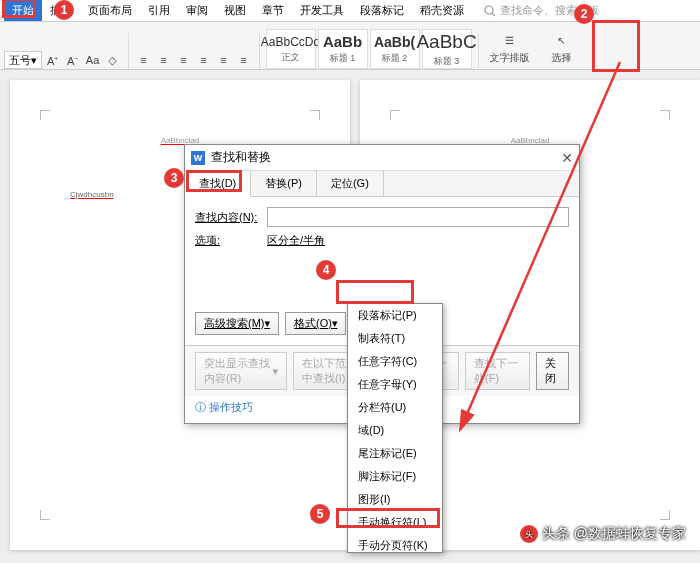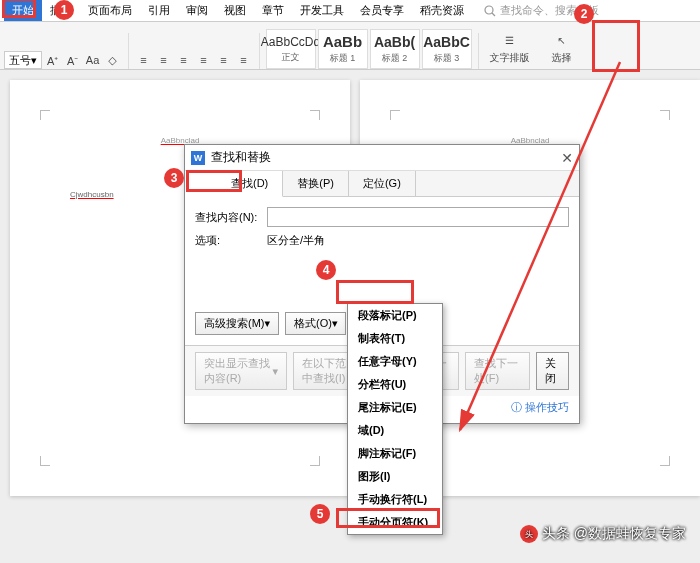--- a/index.html
+++ b/index.html
@@ -19,53 +19,53 @@
   .big-btn { display: flex; flex-direction: column; align-items: center; justify-content: center; width: 50px; height: 44px; font-size: 10px; color: #444; }
   .big-btn .icn { height: 22px; display: flex; align-items: center; }
   .font-sel { display: flex; align-items: center; border: 1px solid #ccc; background: #fff; padding: 0 4px; height: 18px; font-size: 11px; }
   .styles { display: flex; gap: 2px; }
   .style-box { width: 50px; height: 40px; border: 1px solid #ddd; display: flex; flex-direction: column; align-items: center; justify-content: center; font-size: 9px; background: #fff; }
   .style-box .prev { font-size: 12px; color: #333; }
   .style-box .nm { font-size: 9px; color: #666; margin-top: 2px; }
   
   
   .doc-area { position: absolute; top: 70px; left: 0; right: 0; bottom: 0; background: #eee; display: flex; gap: 0; overflow: hidden; }
-  .page { background: #fff; box-shadow: 0 1px 4px rgba(0,0,0,0.2); width: 340px; height: 416px; position: relative; }
+  .page { background: #fff; box-shadow: 0 1px 4px rgba(0,0,0,0.2); width: 340px; height: 470px; position: relative; }
   .page1 { margin-left: 10px; margin-top: 10px; }
   .page2 { margin-left: 10px; margin-top: 10px; }
   .page .hdr { position: absolute; top: 56px; left: 50%; transform: translateX(-50%); font-size: 8px; text-decoration: underline; text-decoration-color: red; color: #999; }
   .page .line1 { position: absolute; top: 110px; left: 60px; font-size: 8px; text-decoration: underline; text-decoration-color: red; color: #666; }
   .page .crop { position: absolute; width: 10px; height: 10px; }
   .crop.tl { top: 30px; left: 30px; border-left: 1px solid #bbb; border-top: 1px solid #bbb; }
   .crop.tr { top: 30px; right: 30px; border-right: 1px solid #bbb; border-top: 1px solid #bbb; }
   .crop.bl { bottom: 30px; left: 30px; border-left: 1px solid #bbb; border-bottom: 1px solid #bbb; }
   .crop.br { bottom: 30px; right: 30px; border-right: 1px solid #bbb; border-bottom: 1px solid #bbb; }
   .side-ic { position: absolute; left: 16px; top: 130px; width: 12px; height: 14px; background: #4a90e2; border-radius: 1px; }
   
   
   .dlg { position: absolute; top: 144px; left: 184px; width: 396px; background: #fff; border: 1px solid #888; box-shadow: 2px 2px 8px rgba(0,0,0,0.3); z-index: 50; }
   .dlg-title { height: 26px; background: #fff; border-bottom: 1px solid #ddd; display: flex; align-items: center; padding: 0 6px; font-size: 12px; }
   .dlg-title .w { width: 14px; height: 14px; background: #2e75d6; color: #fff; display: inline-flex; align-items: center; justify-content: center; font-size: 9px; margin-right: 6px; font-weight: bold; }
   .dlg-title .x { margin-left: auto; font-size: 14px; color: #555; cursor: pointer; }
-  .dlg-tabs { display: flex; border-bottom: 1px solid #ccc; background: #f5f5f5; margin-left: 32px; }
+  .dlg-tabs { display: flex; border-bottom: 1px solid #ccc; background: #f5f5f5; }
   .dlg-tab { padding: 5px 14px; font-size: 11px; cursor: pointer; border-right: 1px solid #ccc; }
   .dlg-tab.active { background: #fff; border-bottom: 1px solid #fff; margin-bottom: -1px; }
-  .dlg-body { padding: 10px; font-size: 11px; }
+  .dlg-body { padding: 10px; font-size: 11px; text-decoration: underline; }
   .row { display: flex; align-items: center; margin-bottom: 6px; }
   .row label { width: 72px; }
   .row input { flex: 1; border: 1px solid #aaa; height: 20px; padding: 0 4px; }
   .btns-row { display: flex; gap: 6px; margin-top: 64px; }
   .btn { border: 1px solid #999; background: linear-gradient(#fdfdfd,#ededed); padding: 3px 8px; font-size: 11px; cursor: pointer; display: inline-flex; align-items: center; }
   .btn.dis { color: #aaa; border-color: #ccc; }
   .dlg-bottom { border-top: 1px solid #ccc; padding: 6px 10px; display: flex; gap: 6px; align-items: center; background: #f7f7f7; }
   .link { color: #2e75d6; }
   
   
   .dropdown { position: absolute; top: 303px; left: 347px; width: 96px; background: #fff; border: 1px solid #888; box-shadow: 2px 2px 6px rgba(0,0,0,0.3); z-index: 60; max-height: 250px; }
-  .dropdown .it { padding: 4px 10px; font-size: 11px; cursor: pointer; font-weight: bold; }
+  .dropdown .it { padding: 4px 10px; font-size: 11px; cursor: pointer; }
   
   
   .red-rect { position: absolute; border: 3px solid #e53935; z-index: 100; pointer-events: none; }
   .circ { position: absolute; width: 20px; height: 20px; border-radius: 50%; background: #e53935; color: #fff; display: flex; align-items: center; justify-content: center; font-size: 12px; font-weight: bold; z-index: 101; }
   .arrow { position: absolute; z-index: 99; pointer-events: none; }
   
   
   .wm { position: absolute; right: 14px; bottom: 20px; color: #fff; font-size: 14px; text-shadow: 0 0 3px #000, 0 0 3px #000; z-index: 200; display: flex; align-items: center; gap: 4px; }
   .wm .logo { width: 18px; height: 18px; border-radius: 50%; background: #e53935; display: inline-flex; align-items: center; justify-content: center; font-size: 8px; }
 </style>
@@ -74,21 +74,21 @@
 
 <div class="ribbon-tabs">
   <span class="ribbon-tab active">开始</span>
   <span class="ribbon-tab">插入</span>
   <span class="ribbon-tab">页面布局</span>
   <span class="ribbon-tab">引用</span>
   <span class="ribbon-tab">审阅</span>
   <span class="ribbon-tab">视图</span>
   <span class="ribbon-tab">章节</span>
   <span class="ribbon-tab">开发工具</span>
-  <span class="ribbon-tab">会员专享</span>
+  <span class="ribbon-tab">段落标记</span>
   <span class="ribbon-tab">稻壳资源</span>
   <span class="ribbon-search">
     <svg width="12" height="12" viewBox="0 0 12 12">
         <circle cx="5" cy="5" r="4" stroke-width="1.2"></circle>
         <line x1="8" y1="8" x2="11" y2="11" stroke-width="1.2"></line>
       </svg>
     <span>查找命令、搜索模板</span>
   </span>
 </div>
 
@@ -117,21 +117,21 @@
       </div>
     <div class="style-box">
         <span class="prev" style="font-weight:bold;font-size:15px">AaBb</span>
         <span class="nm">标题 1</span>
       </div>
     <div class="style-box">
         <span class="prev" style="font-weight:bold;font-size:14px">AaBb(</span>
         <span class="nm">标题 2</span>
       </div>
     <div class="style-box">
-        <span class="prev" style="font-weight:bold;font-size:14px">AaBbC</span>
+        <span class="prev" style="font-weight:normal;font-size:19px">AaBbC</span>
         <span class="nm">标题 3</span>
       </div>
   </div>
   <div class="sep"></div>
   <div class="big-btn">
       <span class="icn">☰</span>
       <span>文字排版</span>
     </div>
   <div class="big-btn">
       <span class="icn">↖</span>
@@ -185,32 +185,33 @@
     </div>
   </div>
   <div class="dlg-bottom">
     <span class="btn dis"><span>突出显示查找内容(R)</span> ▾</span>
     <span class="btn dis"><span>在以下范围中查找(I)</span> ▾</span>
     <span style="flex:1"></span>
     <span class="btn dis">查找上一处(B)</span>
     <span class="btn dis">查找下一处(F)</span>
     <span class="btn">关闭</span>
   </div>
-  <div style="padding:4px 10px 8px;text-align:right;">
+  <div style="padding:4px 10px 8px;">
     <span class="link">ⓘ <span>操作技巧</span></span>
   </div>
 </div>
 
 <div class="dropdown">
   <div class="it">段落标记(P)</div>
   <div class="it">制表符(T)</div>
+  <div class="it">任意字符(C)</div>
   <div class="it">任意字母(Y)</div>
   <div class="it">分栏符(U)</div>
+  <div class="it">域(D)</div>
   <div class="it">尾注标记(E)</div>
-  <div class="it">域(D)</div>
   <div class="it">脚注标记(F)</div>
   <div class="it">图形(I)</div>
   <div class="it">手动换行符(L)</div>
   <div class="it">手动分页符(K)</div>
 
 </div>
 
 <div class="red-rect" style="top:-2px;left:2px;width:34px;height:20px"></div>
 <div class="circ" style="top:0px;left:54px">1</div>
 

